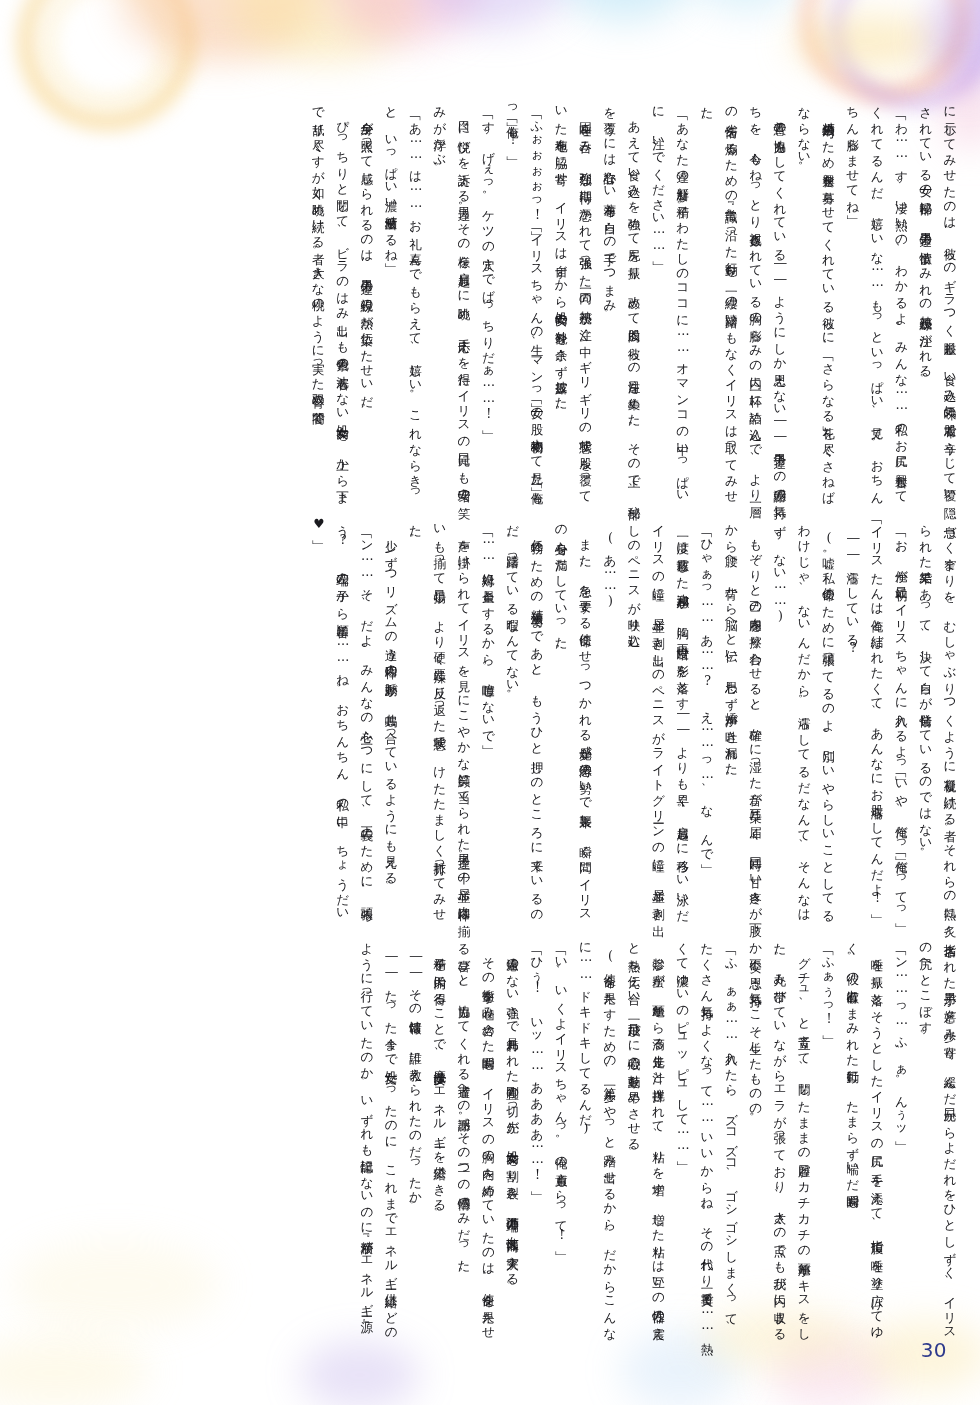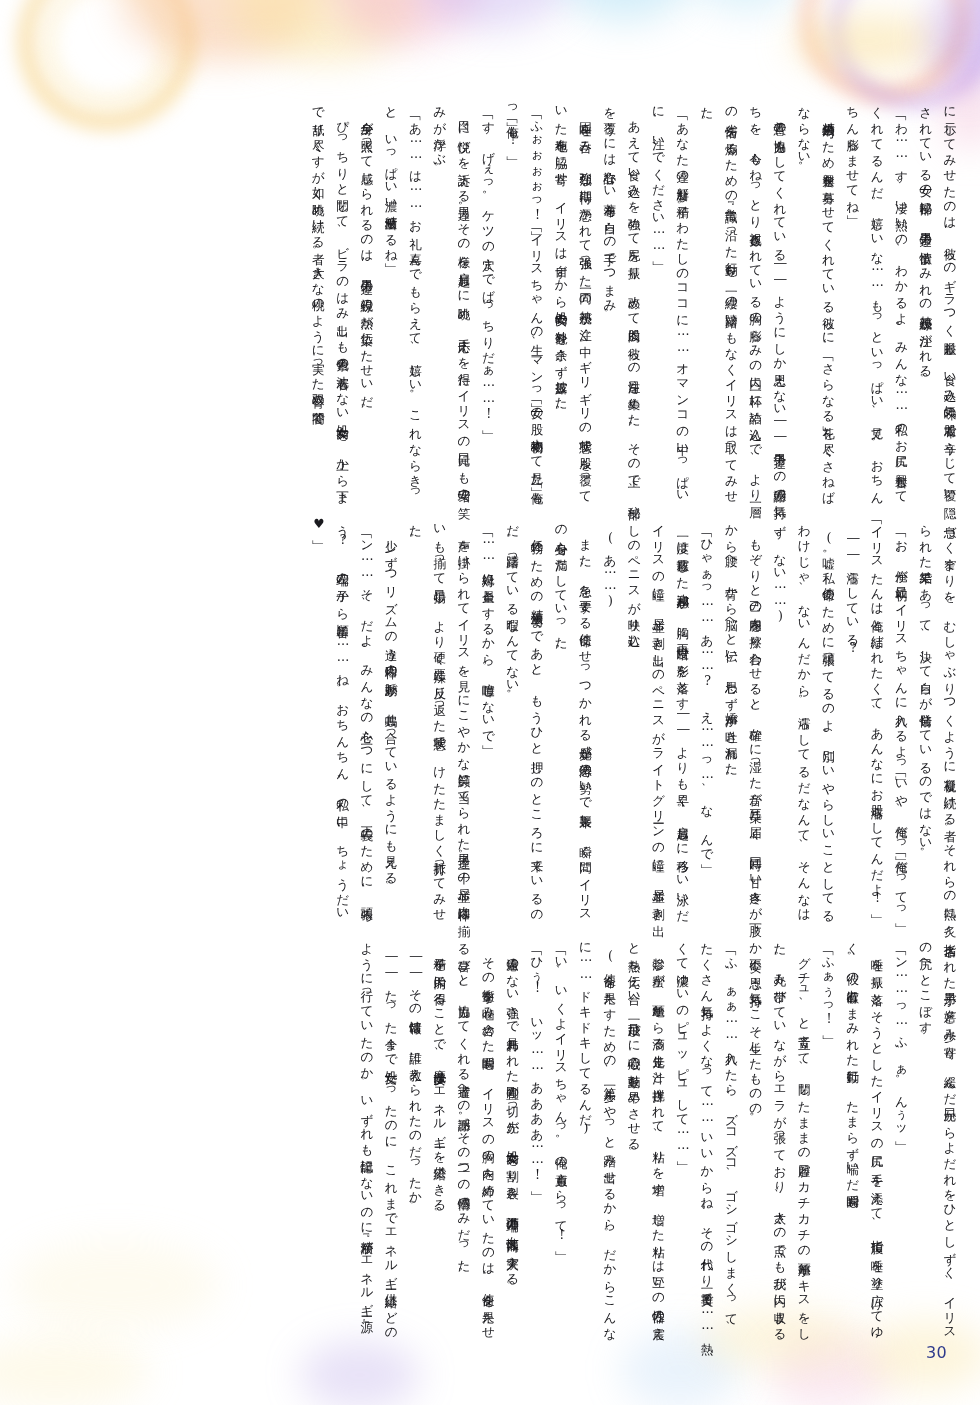--- a/index.html
+++ b/index.html
@@ -66,21 +66,21 @@
   #block-1 { right: 18px; top: 98px;  width: 895px; height: 400px; }
   #block-2 { right: 18px; top: 516px; width: 895px; height: 400px; }
   #block-3 { right: 18px; top: 934px; width: 895px; height: 400px; }
 
   .page-number {
     position: absolute;
     z-index: 4;
     right: 33px;
     bottom: 43px;
     font-family: "DejaVu Sans", "Liberation Sans", sans-serif;
-    font-size: 16px;
+    font-size: 20px;
     letter-spacing: 0.02em;
     color: #2e3a8c;
   }
 </style>
 </head>
 <body>
 
 <div id="page">
 
   <div class="deco-layer">

